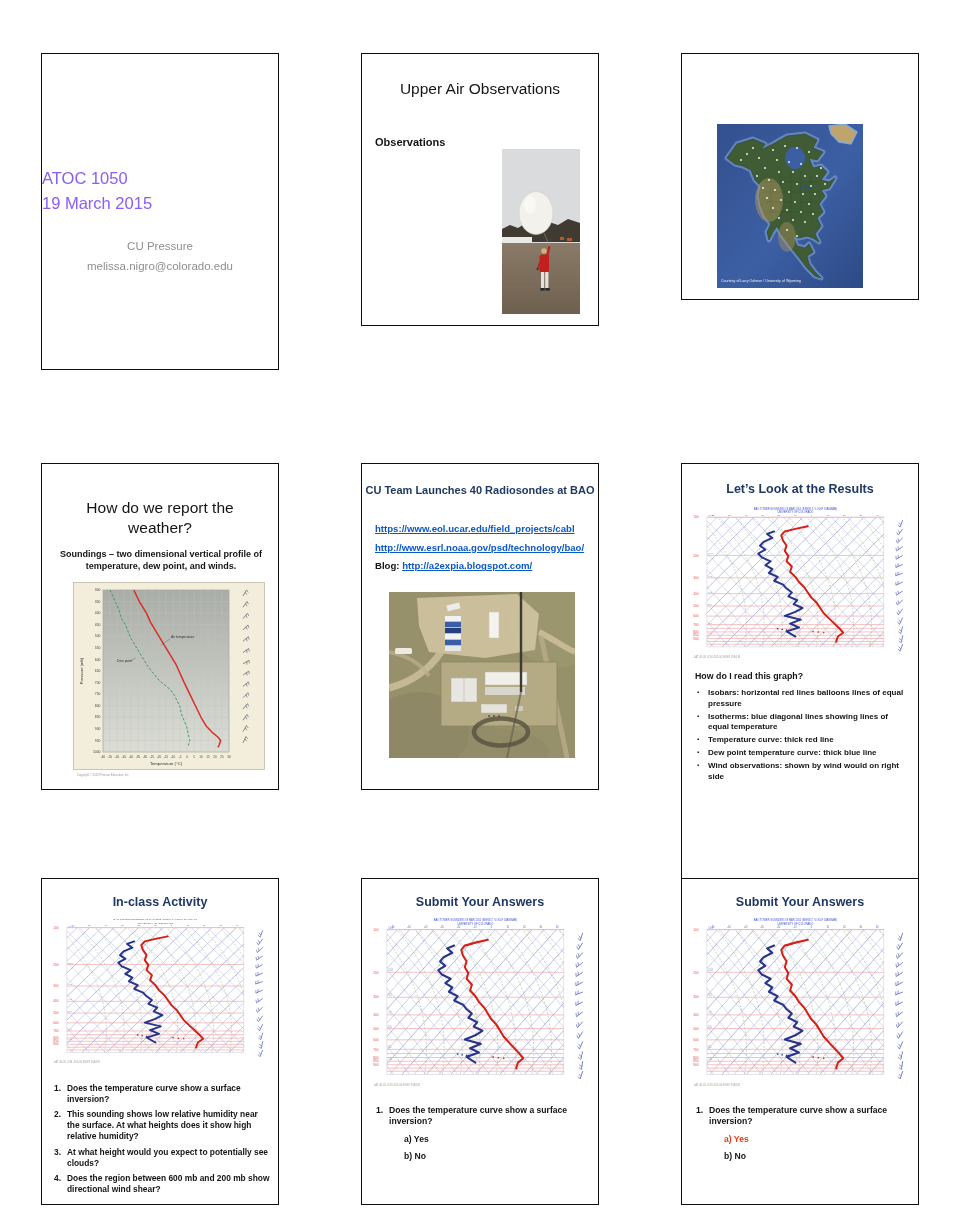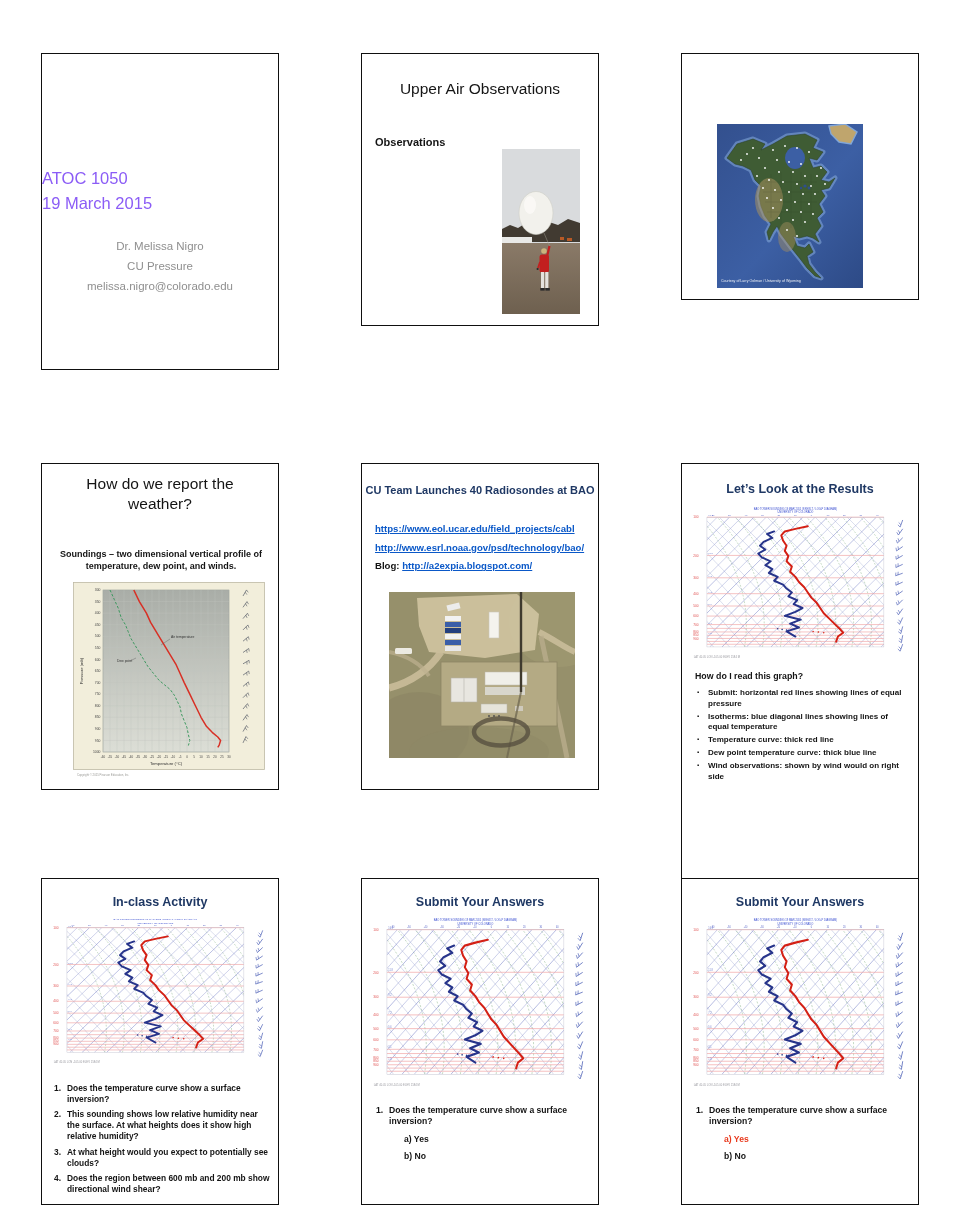--- a/index.html
+++ b/index.html
@@ -14,21 +14,21 @@
   
   .s1-main{margin-top:112px;text-align:left;font-size:16.5px;line-height:1.5;color:#8b5cf6;}
   .s1-sub{margin-top:20px;text-align:center;font-size:11.5px;line-height:1.75;color:#8f8f8f;}
   
   .s2-title{top:26px;font-size:15.5px;font-weight:500;color:#161616;}
   .s2-head{left:13px;top:82px;font-size:11px;font-weight:700;}
   .s2-body{left:30px;top:112px;width:102px;font-size:8.4px;font-weight:700;line-height:1.5;}
   
   .s3-cap{top:268px;font-size:8.6px;font-weight:700;}
   
-  .s4-title{top:10px;font-size:15.5px;font-weight:500;line-height:1.3;}
+  .s4-title{top:34px;font-size:15.5px;font-weight:500;line-height:1.3;}
   .s4-lead{top:84px;left:14px;width:210px;text-align:center;font-size:9px;line-height:1.35;font-weight:600;}
   
   .s5-title{top:20px;font-size:11px;font-weight:700;}
   .s5-links{left:13px;top:56px;font-size:9.6px;font-weight:700;line-height:1.95;}
   .lnk{color:#0a58c8;text-decoration:underline;}
   
   .skt-title{font-size:12.5px;font-weight:700;}
   .s6-sub{left:13px;top:207px;font-size:8.8px;font-weight:700;}
   .s6-list{left:13px;top:224px;width:212px;font-size:8px;font-weight:600;line-height:1.32;}
   .s6-list div{padding-left:13px;position:relative;margin-bottom:2.5px;}
@@ -43,21 +43,20 @@
 </style>
 </head>
 <body>
 
 <div class="slide" style="left:41px;top:53px;height:317px">
   <div class="s1-main">
     <div>ATOC 1050</div>
     <div>19 March 2015</div>
   </div>
   <div class="s1-sub">
-    <div>Dr. Melissa Nigro</div>
     <div>CU Pressure</div>
     <div>melissa.nigro@colorado.edu</div>
   </div>
 </div>
 
 <div class="slide" style="left:361px;top:53px;height:273px">
   <div class="abs ctr s2-title">Upper Air Observations</div>
   <div class="abs s2-head">Observations</div>
   <svg class="abs" style="left:140px;top:95px" width="78" height="165" viewBox="0 0 78 165">
     <defs>
@@ -513,21 +512,21 @@
       <line x1="225.06229984059857" y1="144.8893904376945" x2="222.26335178645795" y2="142.95913403238913" stroke="#3a4fae" stroke-width="0.6"></line>
       <line x1="226" y1="149" x2="223.26383885339465" y2="156.51754096628727" stroke="#3a4fae" stroke-width="0.7"></line>
       <line x1="223.26383885339465" y1="156.51754096628727" x2="220.84259861660973" y2="154.13057726405515" stroke="#3a4fae" stroke-width="0.6"></line>
       <line x1="224.1530912260414" y1="154.0743401522439" x2="221.7318509892565" y2="151.68737645001178" stroke="#3a4fae" stroke-width="0.6"></line>
       <text x="112" y="6" font-size="2.8" fill="#3b4fd0" text-anchor="middle" font-family="&quot;Liberation Sans&quot;,sans-serif">BAO TOWER SOUNDING 19 MAR 2015 (SKEW-T / LOG-P DIAGRAM)</text>
       <text x="112" y="9.8" font-size="2.8" fill="#3b4fd0" text-anchor="middle" font-family="&quot;Liberation Sans&quot;,sans-serif">UNIVERSITY OF COLORADO</text>
       <text x="4" y="163.5" font-size="2.9" fill="#9a9aa0" text-anchor="start" font-family="&quot;Liberation Sans&quot;,sans-serif">LAT 40.05  LON -105.00  ELEV 1584 M</text>
     </svg>
   <div class="abs s6-sub">How do I read this graph?</div>
   <div class="abs s6-list">
-    <div>Submit: horizontal red lines showing lines of equal pressure</div>
+    <div>Isobars: horizontal red lines balloons lines of equal pressure</div>
     <div>Isotherms: blue diagonal lines showing lines of equal temperature</div>
     <div>Temperature curve: thick red line</div>
     <div>Dew point temperature curve: thick blue line</div>
     <div>Wind observations: shown by wind would on right side</div>
   </div>
 </div>
 
 <div class="slide" style="left:41px;top:878px;height:327px">
   <div class="abs ctr navy skt-title" style="top:16px">In-class Activity</div>
   <svg class="abs skewt" style="left:8px;top:36px" width="224" height="152" viewBox="0 0 238 168" preserveAspectRatio="none">

